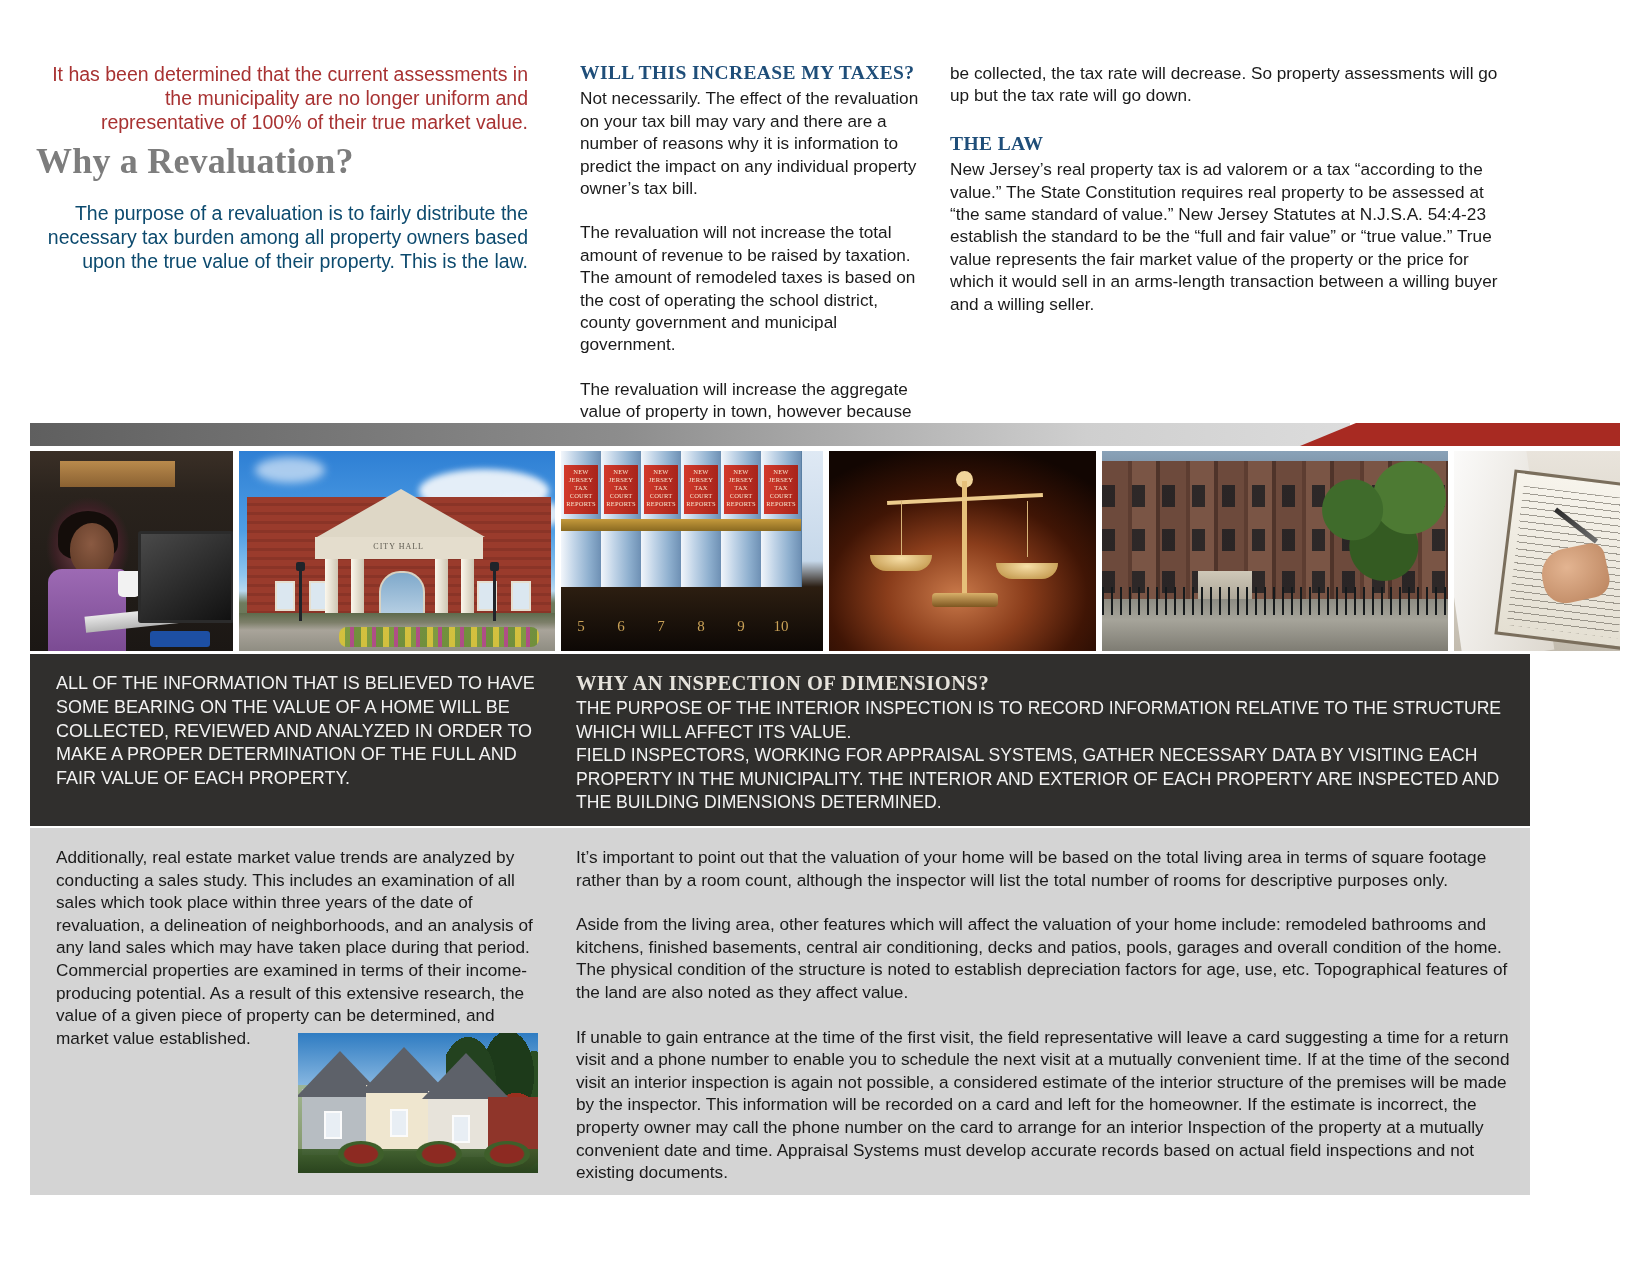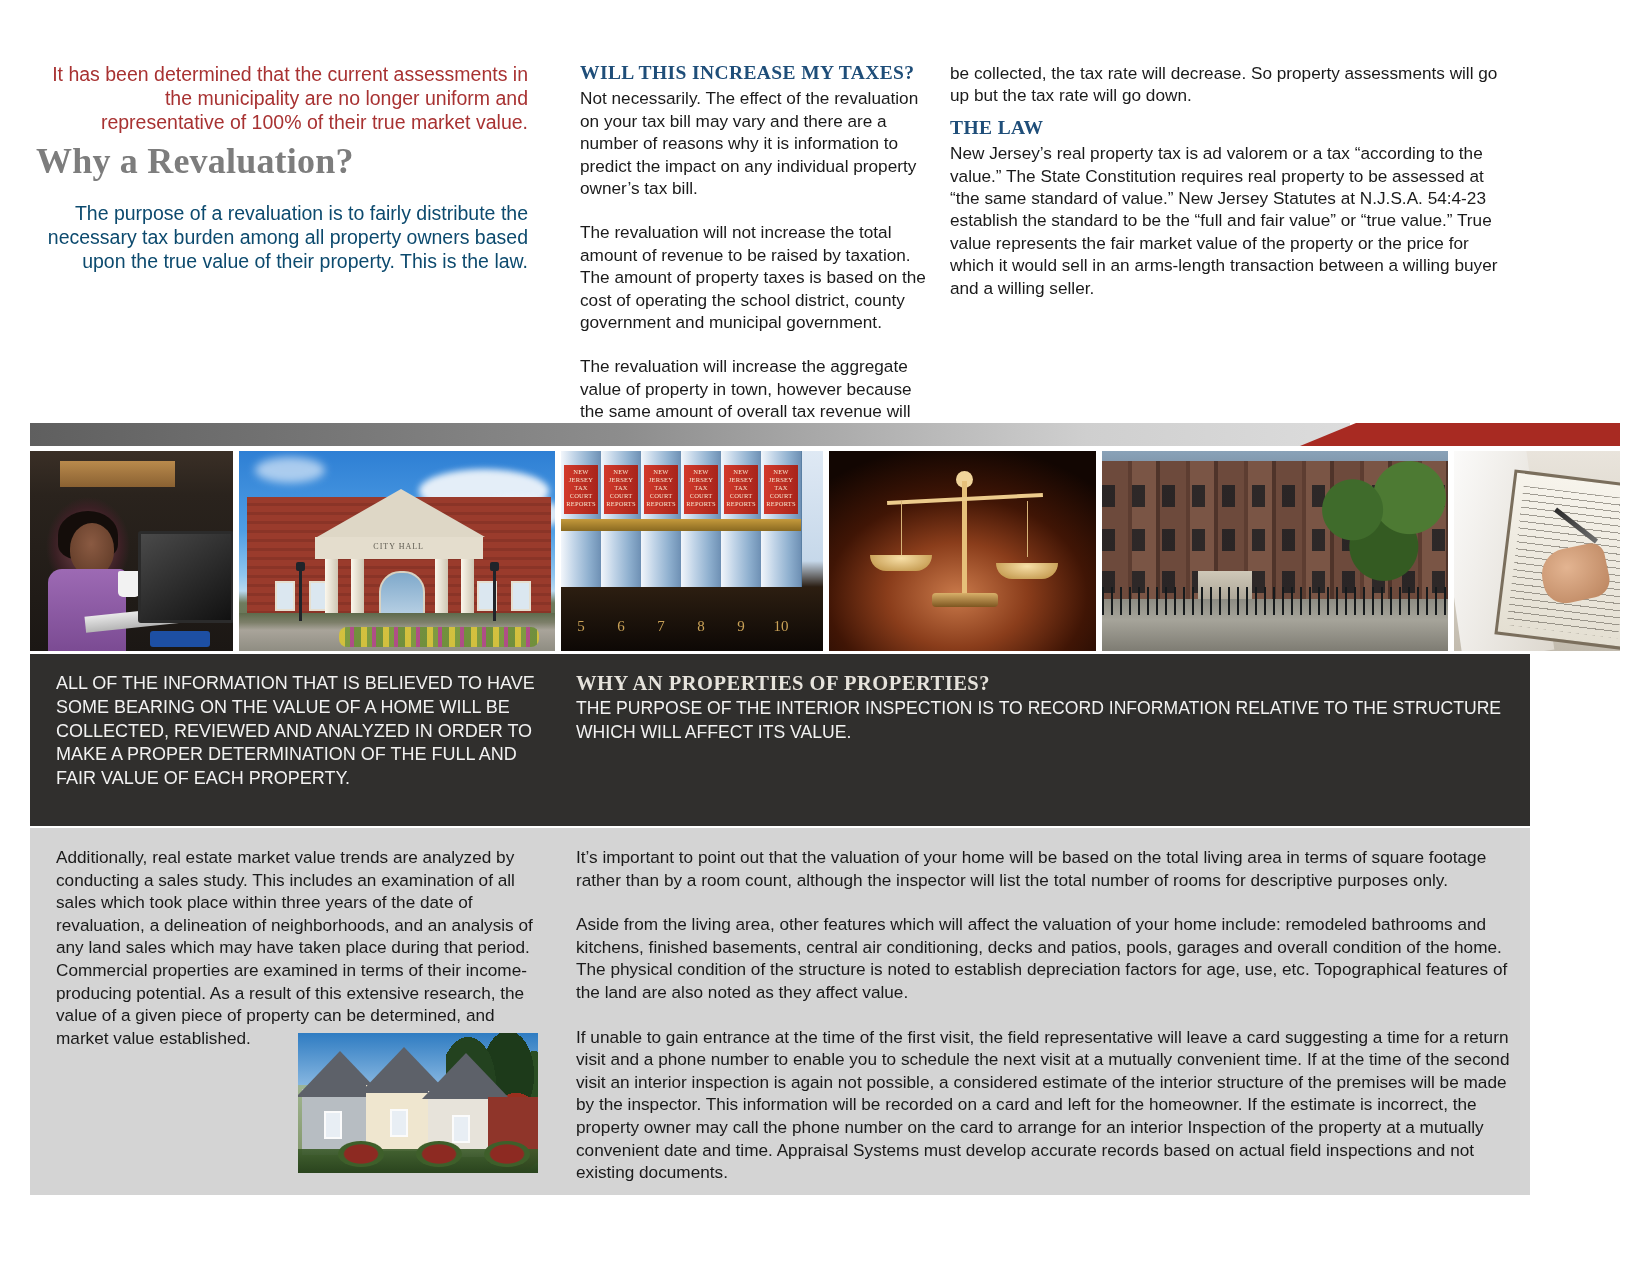--- a/index.html
+++ b/index.html
@@ -431,27 +431,27 @@
     <div class="hl-red">It has been determined that the current assessments in the municipality are no longer uniform and representative of 100% of their true market value.</div>
     <div class="hl-title-row">
       <div class="hl-title">Why a Revaluation?</div>
     </div>
     <div class="hl-red-2">The purpose of a revaluation is to fairly distribute the necessary tax burden among all property owners based upon the true value of their property.  This is the law.</div>
   </div>
 
   <div class="body-col" id="col-mid">
     <h2 class="col-head">WILL THIS INCREASE MY TAXES?</h2>
     <p>Not necessarily.  The effect of the revaluation on your tax bill may vary and there are a number of reasons why it is information to predict the impact on any individual property owner’s tax bill.</p>
-    <p class="gap">The revaluation will not increase the total amount of revenue to be raised by taxation.  The amount of property taxes is based on the cost of operating the school district, county government and municipal government.</p>
+    <p class="gap">The revaluation will not increase the total amount of revenue to be raised by taxation.  The amount of remodeled taxes is based on the cost of operating the school district, county government and municipal government.</p>
     <p class="gap">The revaluation will increase the aggregate value of property in town, however because the same amount of overall tax revenue will</p>
   </div>
 
   <div class="body-col" id="col-right">
     <p>be collected, the tax rate will decrease.  So property assessments will go up but the tax rate will go down.</p>
-    <h2 class="col-head" style="margin-top:10px;">THE LAW</h2>
+    <h2 class="col-head" style="margin-top:26px;">THE LAW</h2>
     <p>New Jersey’s real property tax is ad valorem or a tax “according to the value.”  The State Constitution requires real property to be assessed at “the same standard of value.”  New Jersey Statutes at N.J.S.A. 54:4-23 establish the standard to be the “full and fair value” or “true value.”  True value represents the fair market value of the property or the price for which it would sell in an arms-length transaction between a willing buyer and a willing seller.</p>
   </div>
 
 </div>
 
 <div class="band-wrap">
 
   <div class="band-top-bar">
     <div class="band-gray"></div>
     <div class="band-red"></div>
@@ -560,22 +560,23 @@
   </div>
 </div>
 
 <div class="dark-band">
 
   <div class="db-col" id="db-left">
     <p class="db-body">ALL OF THE INFORMATION THAT IS BELIEVED TO HAVE SOME BEARING ON THE VALUE OF A HOME WILL BE COLLECTED, REVIEWED AND ANALYZED IN ORDER TO MAKE A PROPER DETERMINATION OF THE FULL AND FAIR VALUE OF EACH PROPERTY.</p>
   </div>
 
   <div class="db-col" id="db-right">
-    <h3 class="db-head">WHY AN PROPERTIES OF PROPERTIES?</h3>
+    <h3 class="db-head">WHY AN INSPECTION OF DIMENSIONS?</h3>
     <p class="db-body">THE PURPOSE OF THE INTERIOR INSPECTION IS TO RECORD INFORMATION RELATIVE TO THE STRUCTURE WHICH WILL AFFECT ITS VALUE.</p>
+    <p class="db-body">FIELD INSPECTORS, WORKING FOR APPRAISAL SYSTEMS, GATHER NECESSARY DATA BY VISITING EACH PROPERTY IN THE MUNICIPALITY.  THE INTERIOR AND EXTERIOR OF EACH PROPERTY ARE INSPECTED AND THE BUILDING DIMENSIONS DETERMINED.</p>
   </div>
 
 </div>
 
 <div class="gray-panel">
 
   <div class="gp-left">
     <p>Additionally, real estate market value trends are analyzed by conducting a sales study.  This includes an examination of all sales which took place within three years of the date of revaluation, a delineation of neighborhoods, and an analysis of any land sales which may have taken place during that period.  Commercial properties are examined in terms of their income-producing potential.  As a result of this extensive research, the value of a given piece of property can be determined, and</p>
     <p>market value established.</p>
   </div>

